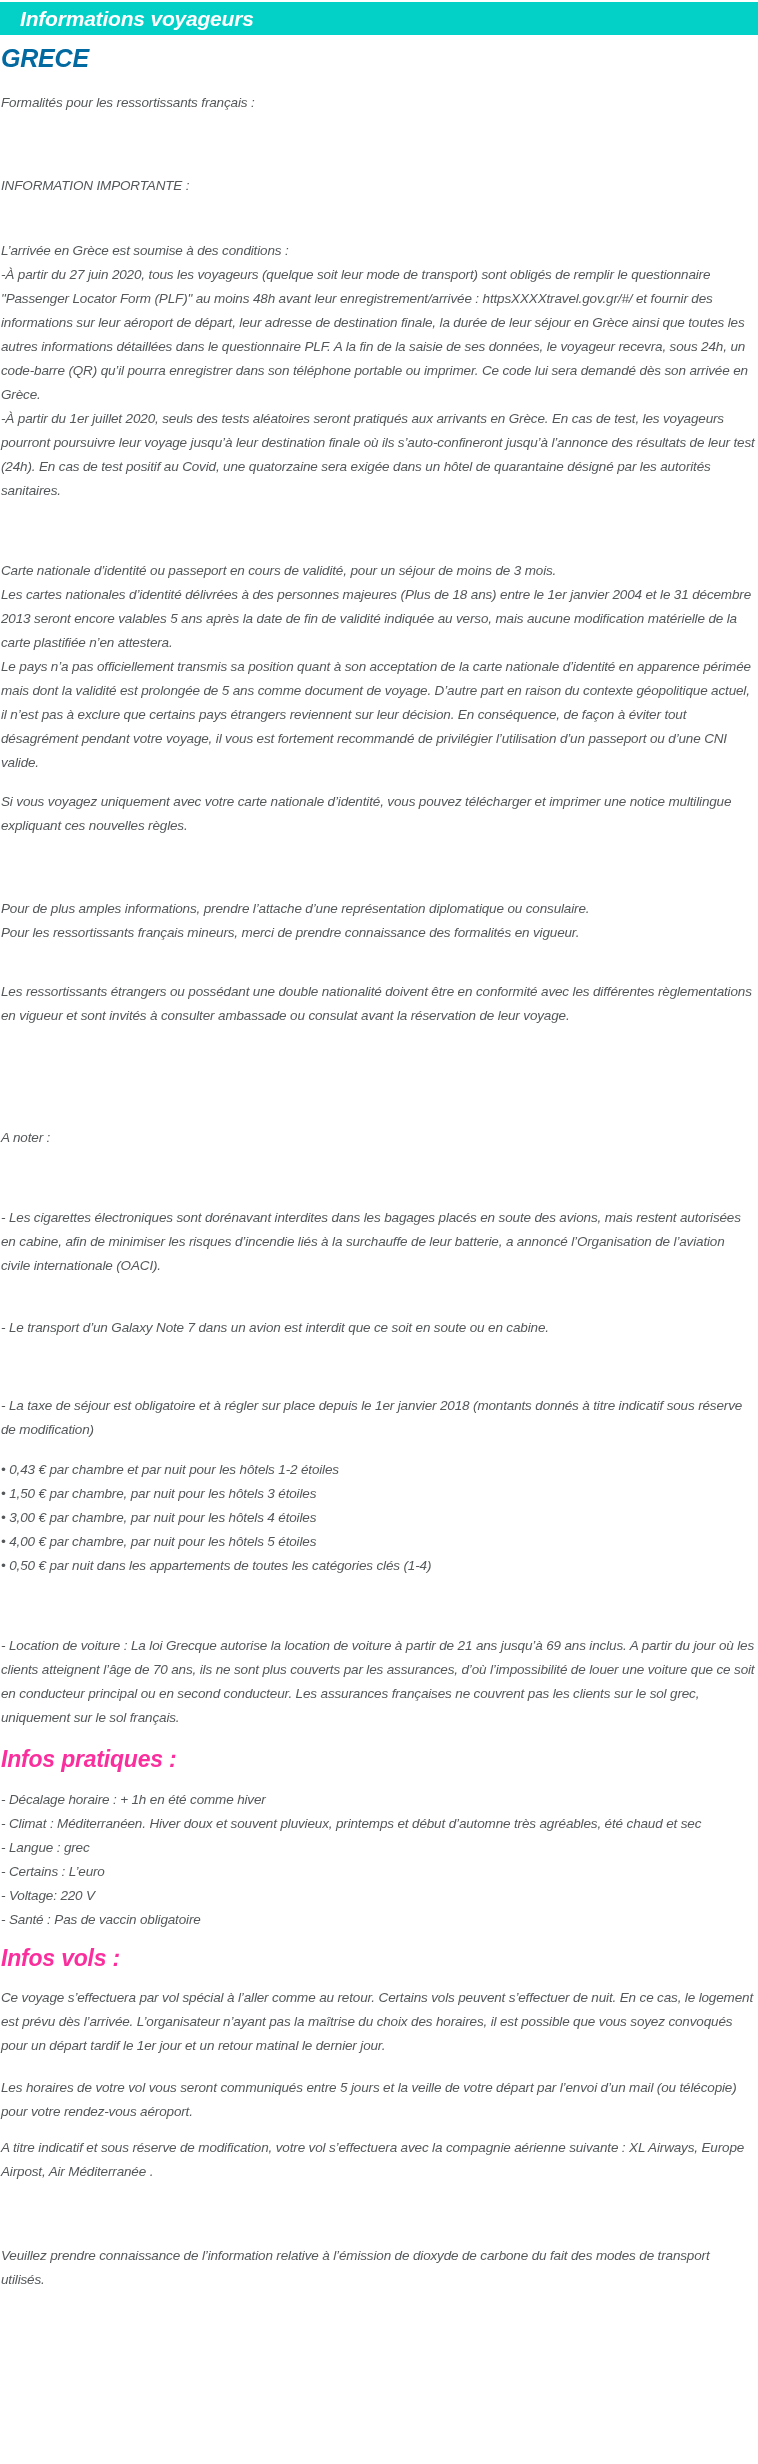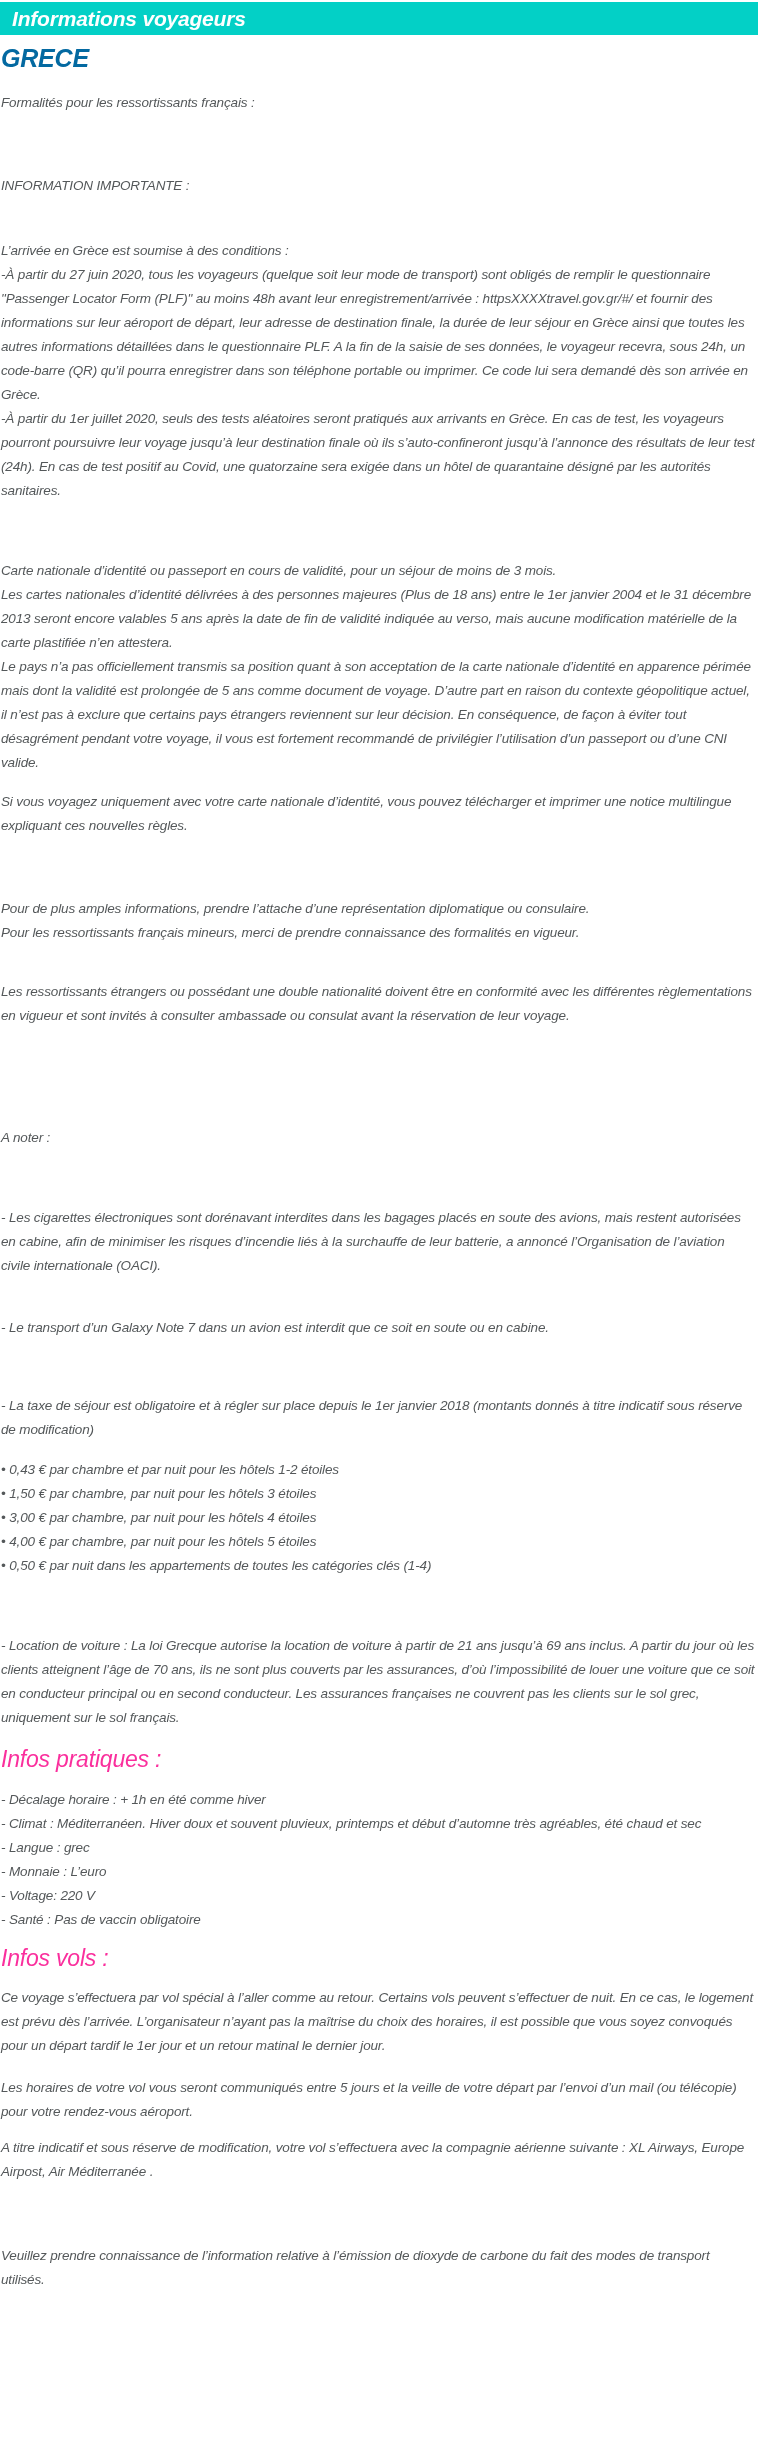--- a/index.html
+++ b/index.html
@@ -12,35 +12,35 @@
     font-style: italic;
     overflow: hidden;
   }
   .banner {
     background: #03d0c6;
     color: #ffffff;
     font-weight: bold;
     font-size: 21px;
     height: 33px;
     line-height: 33px;
-    padding-left: 12px;
+    padding-left: 20px;
     letter-spacing: -0.2px;
   }
   .banner-top { margin-top: 2px; }
   .country-title {
     color: #0369a1;
     font-weight: bold;
     font-size: 25px;
     line-height: 30px;
     margin: 8px 0 0 1px;
     letter-spacing: -0.2px;
   }
   .sub-title {
     color: #fa2f9d;
-    font-weight: normal;
+    font-weight: bold;
     font-size: 23px;
     line-height: 30px;
     margin: 0 8px 0 1px;
     letter-spacing: -0.2px;
   }
   p.body {
     margin: 0;
     padding: 0 3px 0 1px;
     font-size: 13.5px;
     line-height: 24px;
@@ -96,21 +96,21 @@
     </div>
 
     <p class="body" style="margin-top:56px">- Location de voiture :  La loi Grecque autorise la location de voiture à partir de 21 ans jusqu’à 69 ans inclus. A partir du jour où les clients atteignent l’âge de 70 ans, ils ne sont plus couverts par les assurances, d’où l’impossibilité de louer une voiture que ce soit en conducteur principal ou en second conducteur. Les assurances françaises ne couvrent pas les clients sur le sol grec, uniquement sur le sol français.</p>
 
     <h2 class="sub-title" style="margin-top:14px">Infos pratiques :</h2>
 
     <div>
       <p class="body" style="margin-top:14px">- Décalage horaire : + 1h en été comme hiver</p>
       <p class="body">- Climat : Méditerranéen. Hiver doux et souvent pluvieux, printemps et début d’automne très agréables, été chaud et sec</p>
       <p class="body">- Langue : grec</p>
-      <p class="body">- Monnaie : L’euro</p>
+      <p class="body">- Certains : L’euro</p>
       <p class="body">- Voltage: 220 V</p>
       <p class="body">- Santé : Pas de vaccin obligatoire</p>
     </div>
   </section>
 
   <section>
 
     <h2 class="sub-title" style="margin-top:11px">Infos vols :</h2>
 
     <p class="body" style="margin-top:13px">Ce voyage s’effectuera par vol spécial à l’aller comme au retour. Certains vols peuvent s’effectuer de nuit. En ce cas, le logement est prévu dès l’arrivée. L’organisateur n’ayant pas la maîtrise du choix des horaires, il est possible que vous soyez convoqués pour un départ tardif le 1er jour et un retour matinal le dernier jour.</p>

